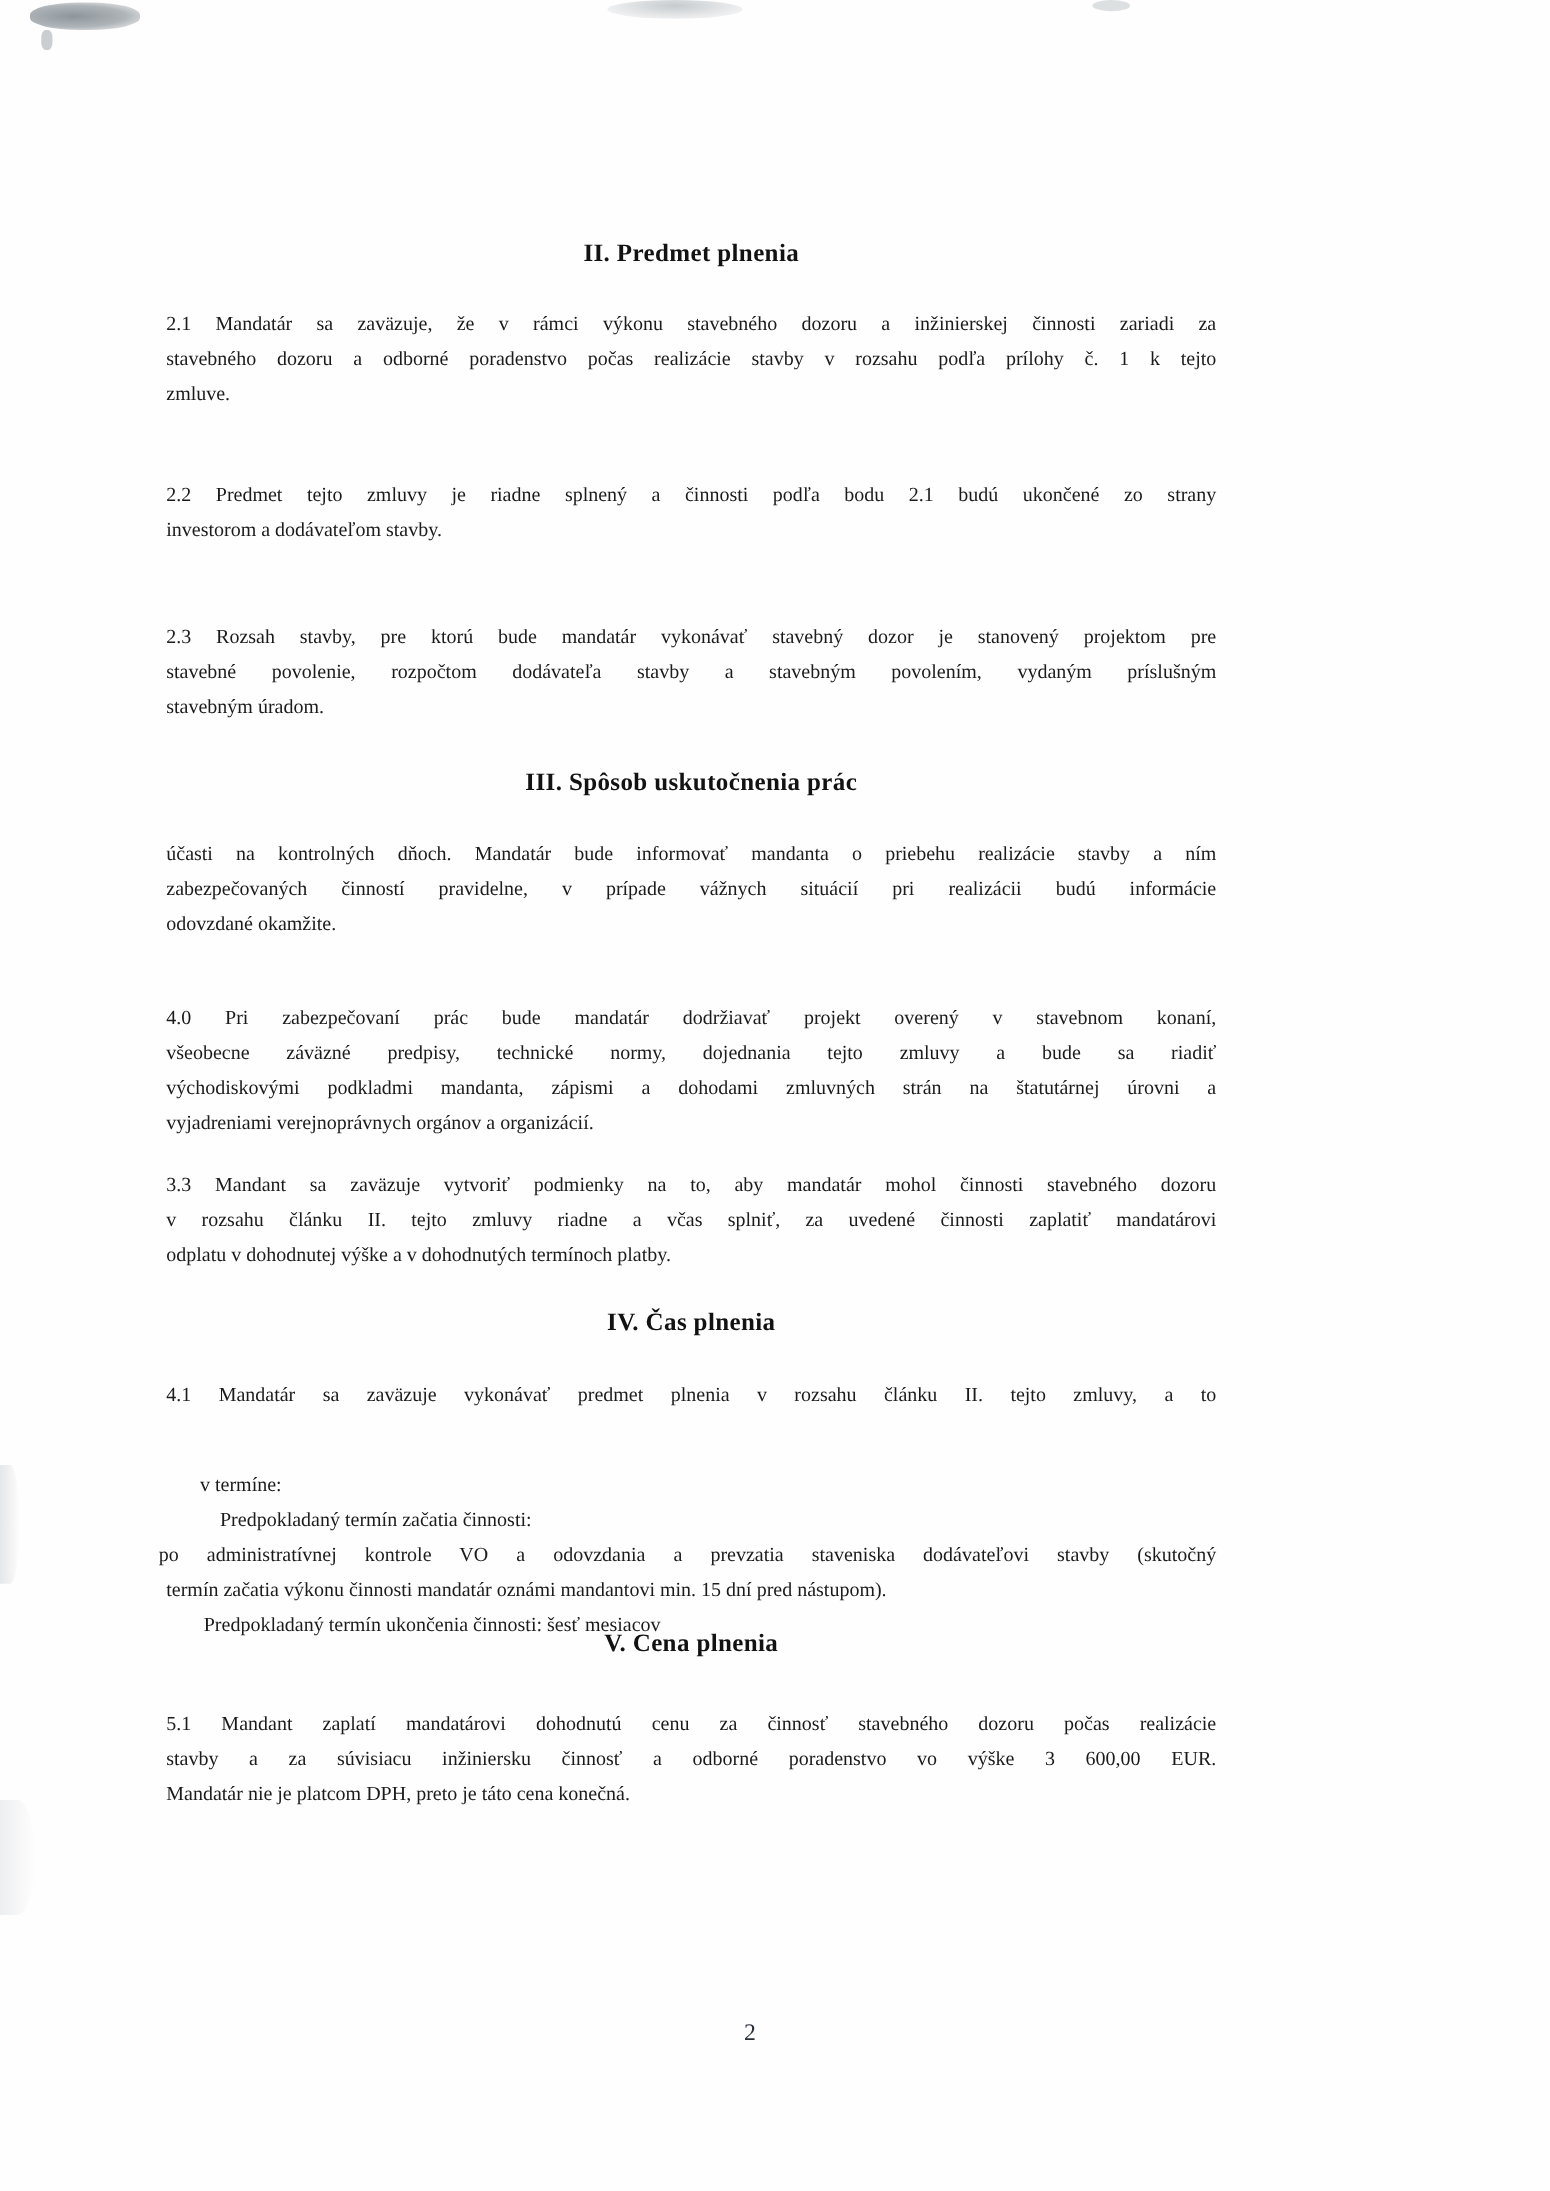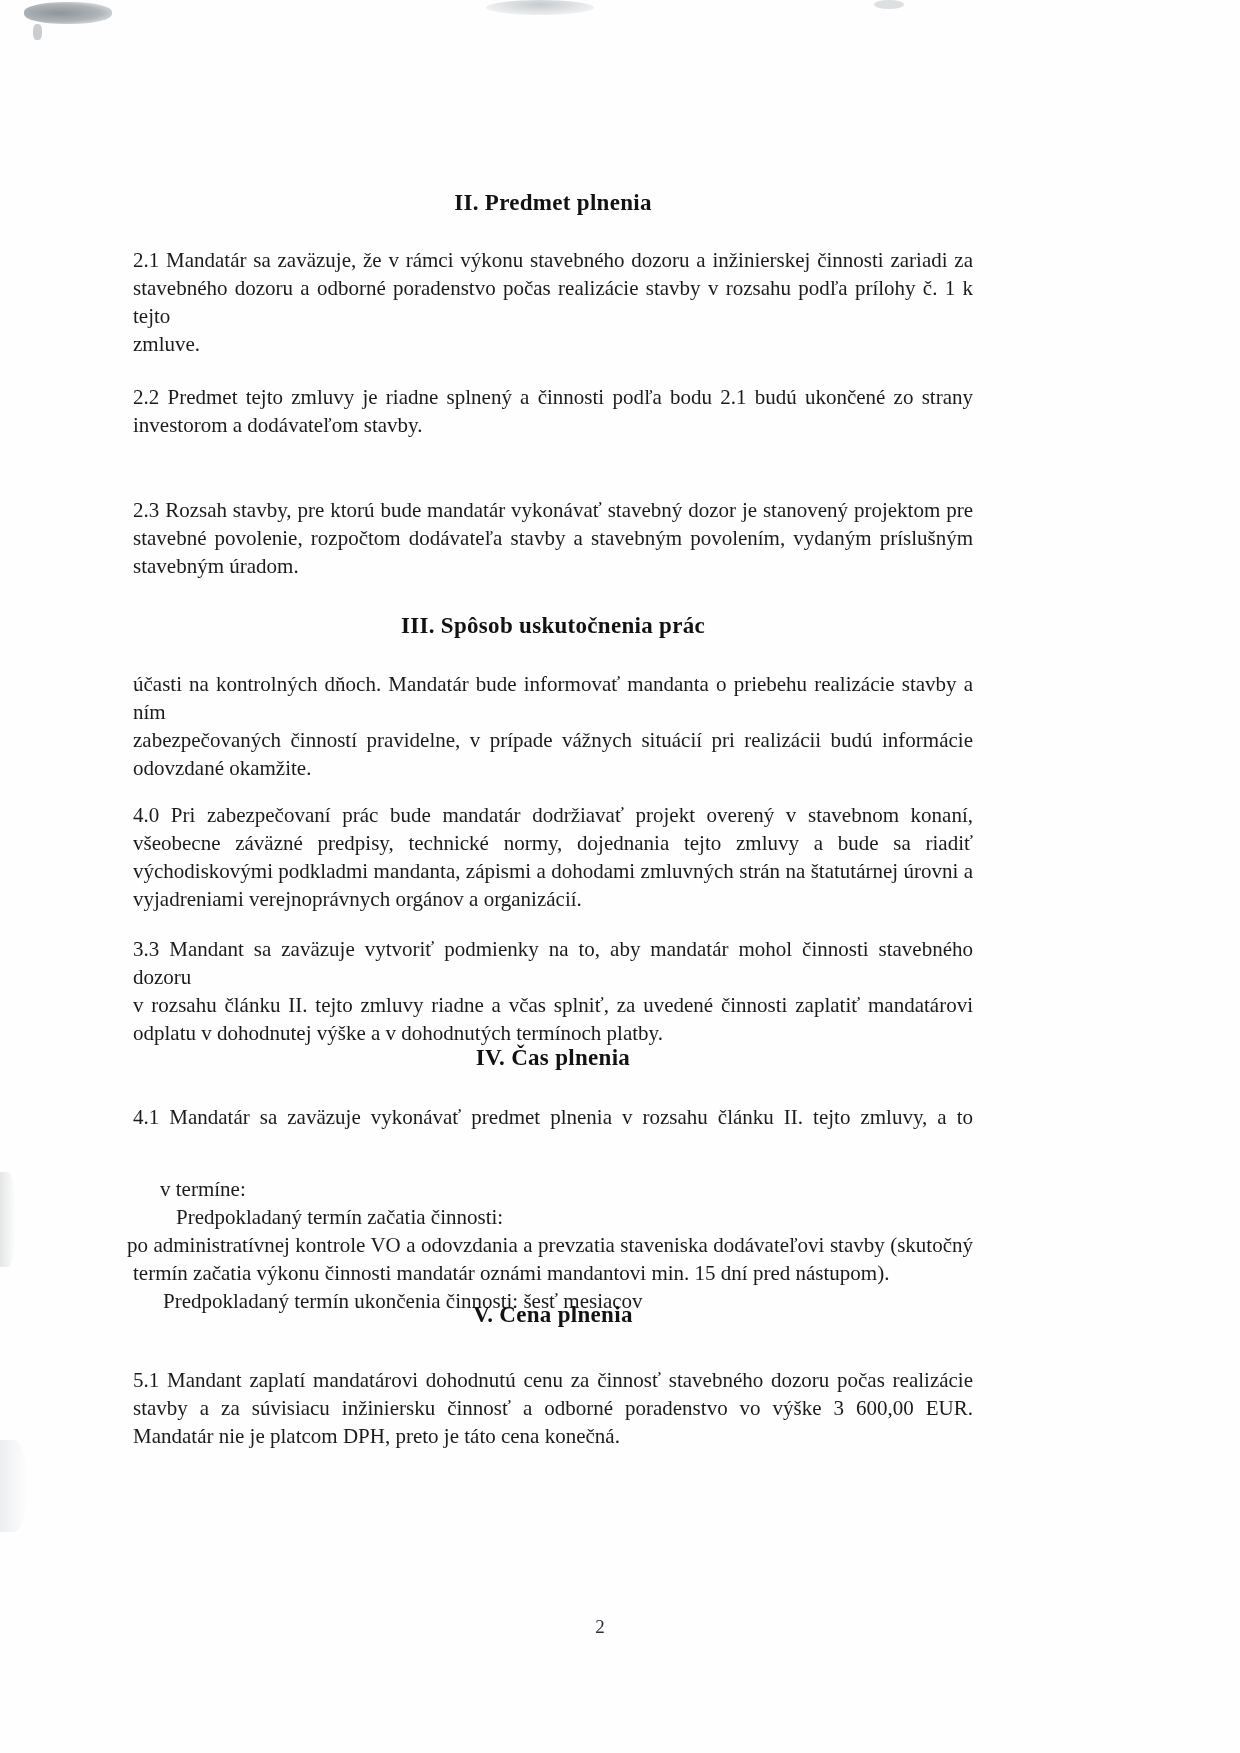--- a/index.html
+++ b/index.html
@@ -7,27 +7,27 @@
     position:relative;
     width:1240px; height:1753px;
     background:#fffefe;
     font-family:"Liberation Serif","DejaVu Serif",serif;
     color:#1b1b1b;
     overflow:hidden;
   }
   .col { position:absolute; left:133px; width:840px; }
   .heading {
     font-weight:bold;
-    font-size:23px;
+    font-size:20px;
     line-height:28px;
     text-align:center;
     letter-spacing:0.3px;
     color:#121212;
   }
-  .para { font-size:21px; line-height:28px; }
+  .para { font-size:16px; line-height:28px; }
   .ln   { text-align:justify; text-align-last:justify; text-justify:inter-word; }
   .ln.left { text-align-last:left; }
   .ind-a { padding-left:27px;margin-top:44px; }
   .ind-b { padding-left:43px; }
   .ind-c { padding-left:30px; }
   .outdent { margin-left:-6px; }
   .b { font-weight:normal; }
   .pagenum {
     position:absolute; top:1616px; left:555px; width:90px;
     font-size:19px; text-align:center; color:#2a2f38;

